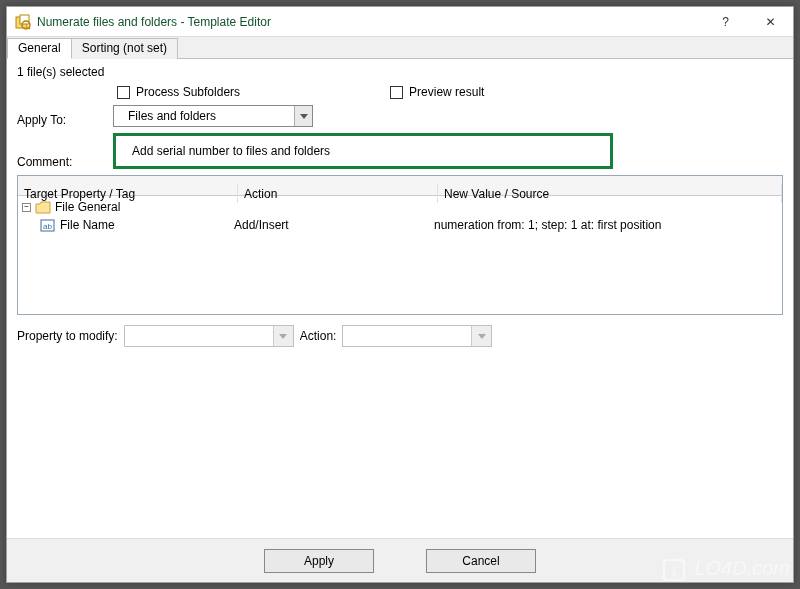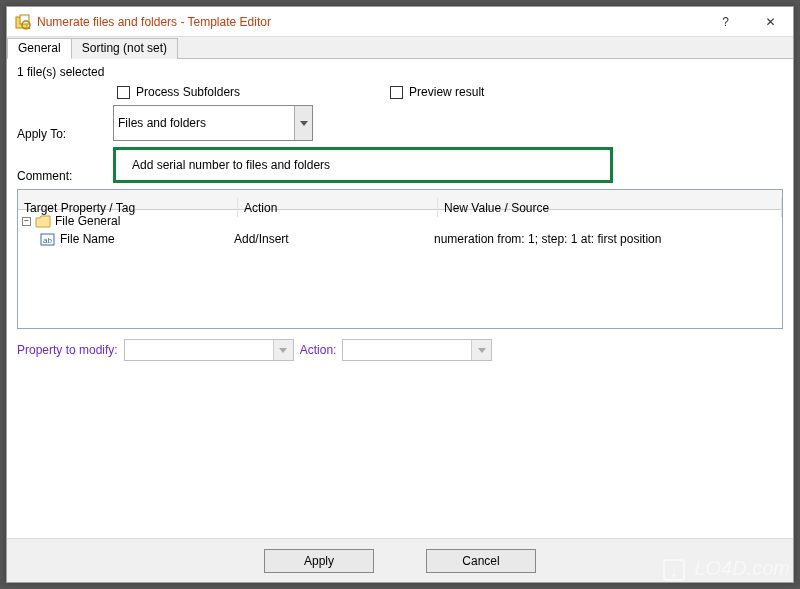--- a/index.html
+++ b/index.html
@@ -33,21 +33,21 @@
       background: #fff;
       display: flex;
       align-items: center;
       padding: 0 0 0 8px;
       border-bottom: 1px solid #ddd;
     }
     .titlebar .icon {
       width: 16px; height: 16px; margin-right: 6px;
       display: inline-flex; align-items: center; justify-content: center;
     }
-    .title-text { flex: 1; color: #c2410c; }
+    .title-text { flex: 1; color: #14532d; }
     .title-btns { display: flex; height: 100%; }
     .title-btn {
       width: 45px; height: 30px;
       display: flex; align-items: center; justify-content: center;
       color: #333;
     }
     
     .tabbar {
       display: flex;
       background: #f0f0f0;
@@ -79,24 +79,24 @@
     }
     .row { display: flex; align-items: flex-end; gap: 16px; }
     .checkbox-row { display: flex; align-items: center; gap: 6px; margin-left: 100px;}
     .checkbox-group-row { display: flex; align-items: center; }
     .chk {
       width: 13px; height: 13px; border: 1px solid #333; background: #fff;
     }
     .label-col { width: 80px; text-align: left; }
     .combo {
       border: 1px solid #888;
-      height: 36px;
+      height: 22px;
       display: flex; align-items: center;
       background: #fff;
-      padding: 0 0 0 4px;
+      padding: 0 0 0 14px;
       width: 200px;
     }
     .combo .arrow {
       width: 18px; height: 100%; border-left: 1px solid #aaa;
       background: #e9e9e9;
       display: flex; align-items: center; justify-content: center;
     }
     .combo .txt { flex: 1; }
     .input-wide {
       border: 3px solid #15803d;
@@ -121,21 +121,21 @@
     .tree-row.indent1 { padding-left: 22px; }
     .tree-icon { width: 16px; height: 14px; display:inline-flex; align-items:center; justify-content:center; margin-right: 4px;}
     .expand-box { width: 9px; height: 9px; border: 1px solid #888; display:inline-flex; align-items:center; justify-content:center; font-size: 8px; line-height:8px; margin-right: 4px; }
     .grid-body { padding: 2px 0; }
     .tree-data { display: flex; width: 100%; }
     .tree-data .c1 { width: 212px; display:flex; align-items:center;}
     .tree-data.indent1 .c1 { width: 194px; }
     .tree-data .c2 { width: 200px; }
     .tree-data .c3 { flex: 1; }
     
-    .disabled-row { display: flex; align-items: center; gap: 6px; color: #6d28d9; margin-top: 4px;}
+    .disabled-row { display: flex; align-items: center; gap: 6px; color: #000000; margin-top: 4px;}
     .disabled-combo {
       border: 1px solid #c0c0c0; height: 22px; width: 170px;
       display: flex; align-items: center; background: #fff;
     }
     .disabled-combo .arrow { width: 20px; height: 100%; border-left: 1px solid #ccc; background:#eee; display:flex;align-items:center;justify-content:center;}
     .disabled-combo .txt { flex: 1; }
     
     .footer {
       height: 44px;
       background: #f0f0f0;

